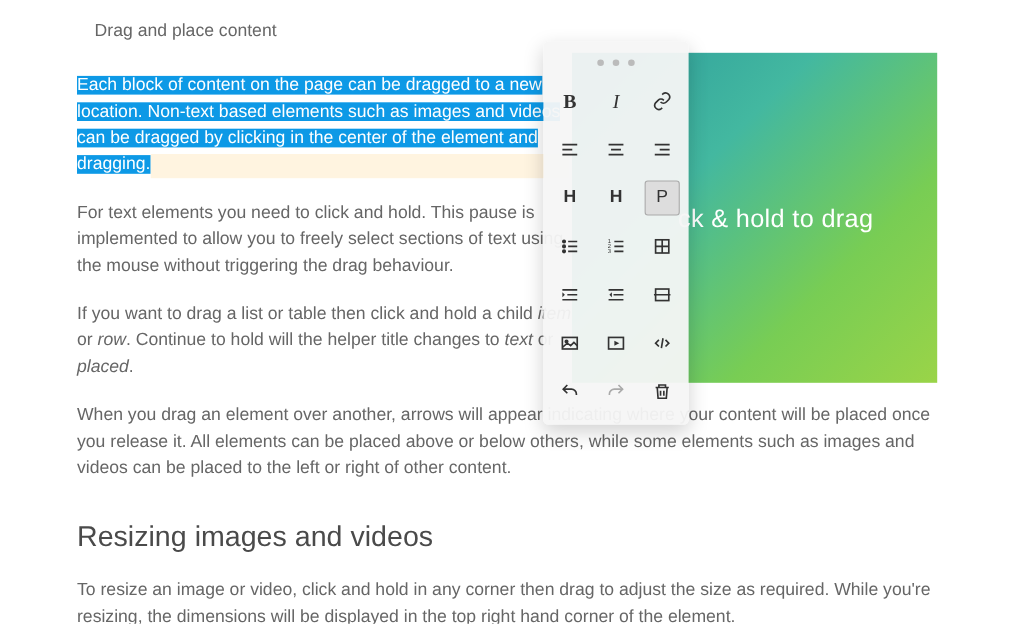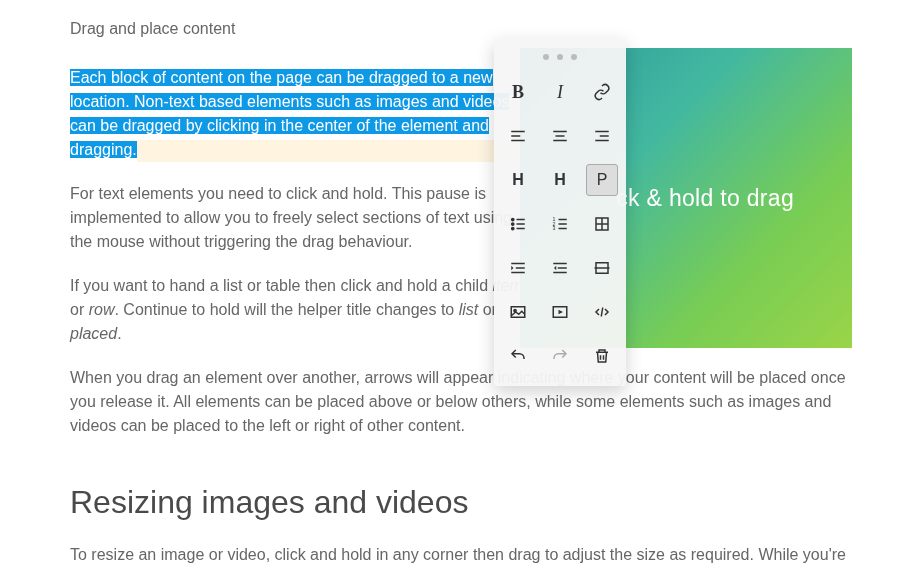--- a/index.html
+++ b/index.html
@@ -1,26 +1,26 @@
 <!DOCTYPE html>
 <html><head>
 <meta charset="utf-8">
 <style>
   * { box-sizing: border-box; margin: 0; padding: 0; }
   html, body { width: 918px; height: 567px; overflow: hidden; font-family: -apple-system, BlinkMacSystemFont, "Segoe UI", sans-serif; background: #fff; color: #555; }
   .page { position: relative; width: 918px; height: 567px; padding: 20px 70px 0 70px; }
-  .intro { font-size: 16px; color: #666; margin-bottom: 28px; }
+  .intro { font-size: 16px; color: #666; margin-bottom: 28px; margin-left: 16px; }
   .cols { display: flex; gap: 30px; }
   .textcol { flex: 0 0 454px; }
   .imagecol { flex: 1 1 auto; position: relative; }
   .para { font-size: 16px; line-height: 1.5; color: #666; margin-bottom: 20px; }
   .hl { background: #0d99e6; color: #fff; }
   .hl-tail { background: #fff4e0; color: #666; display:inline-block; width: 380px; height: 22px; vertical-align: bottom;}
   em { font-style: italic; }
-  h2.section { font-size: 32px; font-weight: 400; color: #4a4a4a; margin: 46px 0 22px 0; }
+  h2.section { font-size: 26px; font-weight: 400; color: #4a4a4a; margin: 34px 0 22px 0; }
   .gradient-box {
     position: absolute;
     top: 48px;
     left: 520px;
     width: 332px;
     height: 300px;
     background: linear-gradient(135deg, #2c9b9b 0%, #43b8a0 35%, #78cd54 70%, #9ad448 100%);
     display: flex;
     align-items: center;
     justify-content: flex-end;
@@ -68,21 +68,21 @@
   <div class="cols">
     <div class="textcol">
 
       <p class="para">
         <span class="hl">Each block of content on the page can be dragged to a new location. Non-text based elements such as images and videos can be dragged by clicking in the center of the element and dragging.</span><span class="hl-tail"></span>
       </p>
 
       <p class="para">For text elements you need to click and hold. This pause is implemented to allow you to freely select sections of text using the mouse without triggering the drag behaviour.</p>
 
       <p class="para">
-        <span>If you want to hand a list or table then click and hold a child </span><em>item</em><span> or </span><em>row</em><span>. Continue to hold will the helper title changes to </span><em>list</em><span> or </span><em>placed</em><span>.</span>
+        <span>If you want to drag a list or table then click and hold a child </span><em>item</em><span> or </span><em>row</em><span>. Continue to hold will the helper title changes to </span><em>text</em><span> or </span><em>placed</em><span>.</span>
       </p>
 
     </div>
     <div class="imagecol"></div>
   </div>
 
   <p class="para">When you drag an element over another, arrows will appear indicating where your content will be placed once you release it. All elements can be placed above or below others, while some elements such as images and videos can be placed to the left or right of other content.</p>
 
   <h2 class="section">Resizing images and videos</h2>
 

